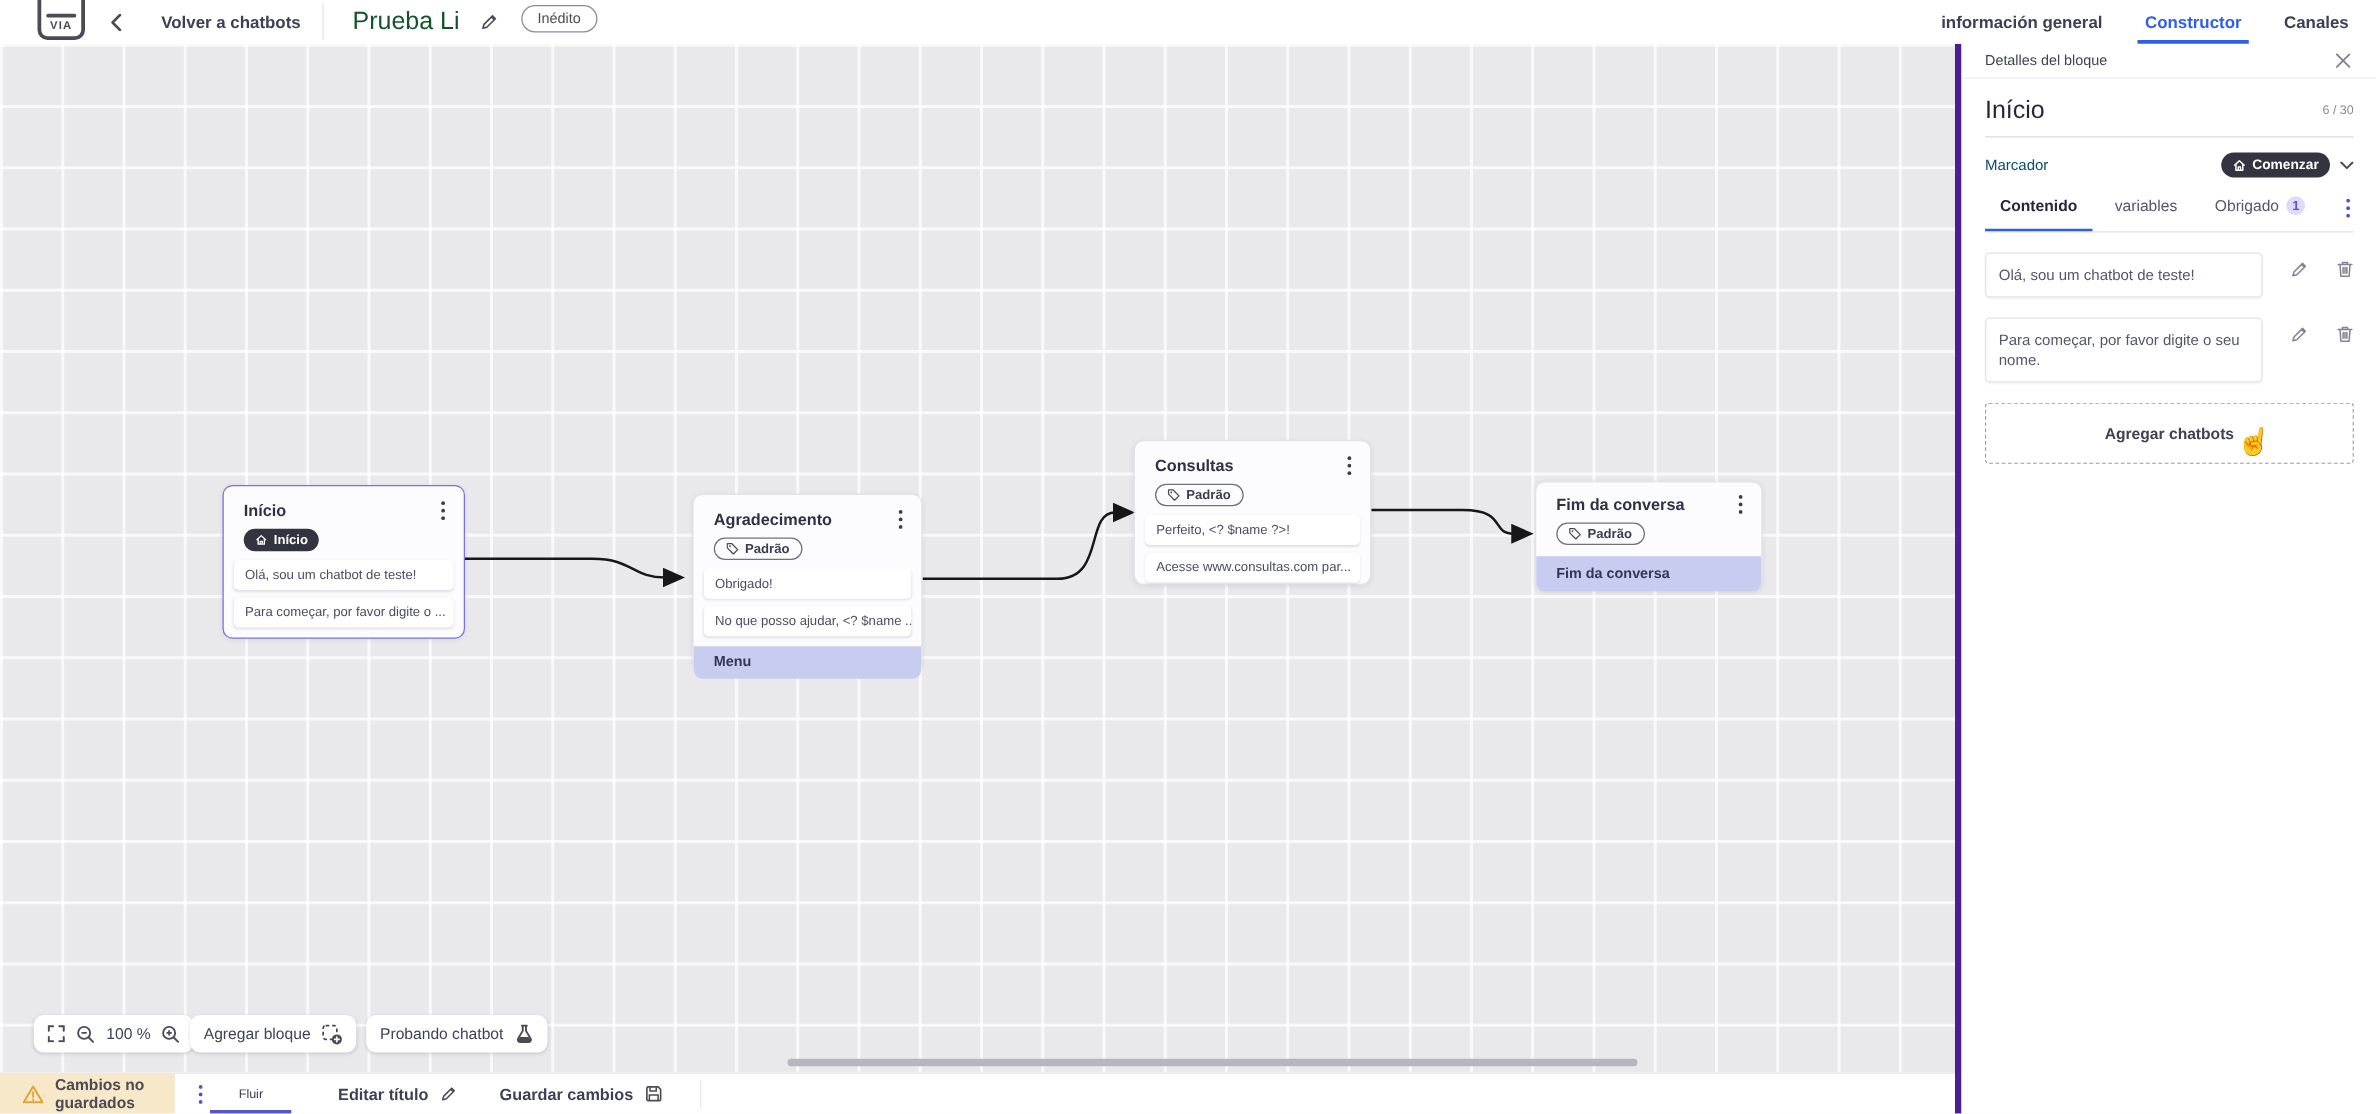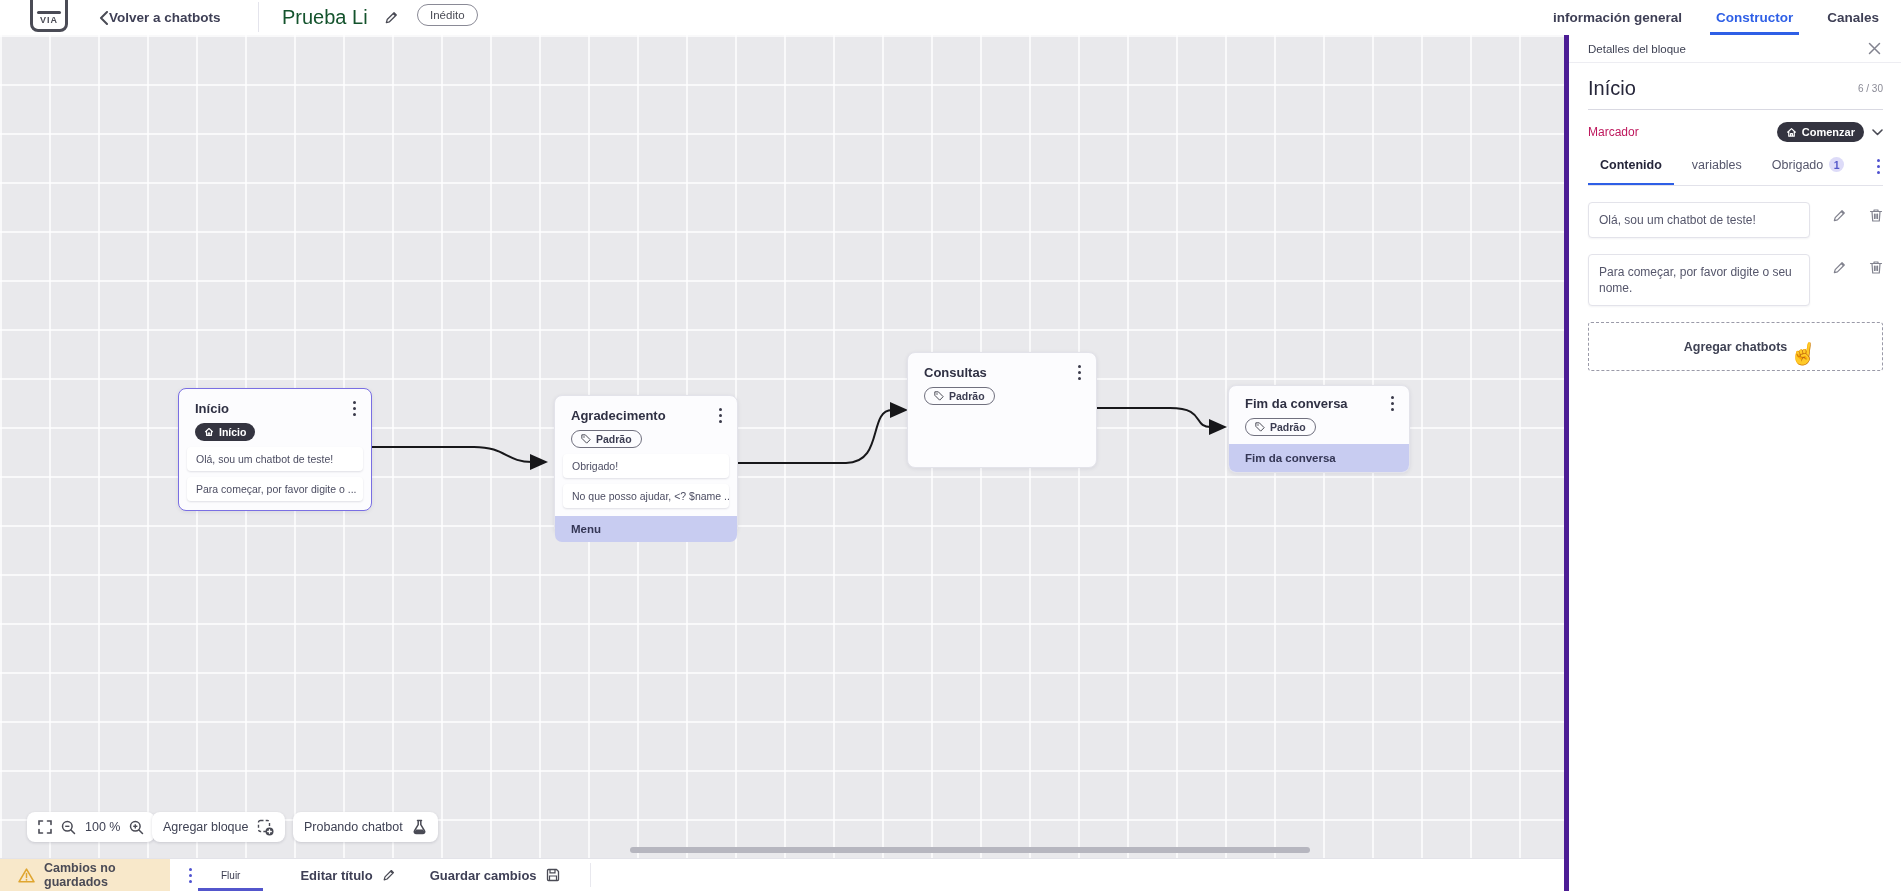--- a/index.html
+++ b/index.html
@@ -4,21 +4,21 @@
 <style>
   html,body{margin:0;padding:0;}
   body{font-family:"Liberation Sans",sans-serif;background:#fff;color:#3e3f55;}
   .app{position:relative;width:1901px;height:891px;overflow:hidden;background:#fff;}
 
   
   .topbar{position:absolute;left:0;top:0;width:1901px;height:35px;background:#fff;z-index:30;}
   .logo{position:absolute;left:30px;top:-8px;width:38px;height:40px;border:3px solid #4a4b55;border-radius:8px;box-sizing:border-box;overflow:hidden;background:#fff;}
   .logo .bar{position:absolute;left:4px;right:4px;top:16px;height:3px;background:#4a4b55;border-radius:2px;}
   .logo .txt{position:absolute;left:0;right:0;top:20px;text-align:center;font-size:9px;font-weight:bold;color:#4a4b55;letter-spacing:1px;}
-  .back{position:absolute;left:99px;top:0;height:35px;display:flex;align-items:center;gap:0;cursor:pointer;}
+  .back{position:absolute;left:88px;top:0;height:35px;display:flex;align-items:center;gap:31px;cursor:pointer;}
   .back-label{font-size:13.5px;font-weight:bold;color:#3e3f55;}
   .v-div{position:absolute;left:258px;top:2px;width:1px;height:30px;background:#e4e4ec;}
   .doc-title{position:absolute;left:282px;top:0;height:35px;display:flex;align-items:center;gap:16px;}
   .doc-title .t{font-size:20px;color:#14532d;}
   .status-pill{position:absolute;left:417px;top:4px;height:20px;padding:0 12px;border:1px solid #8a8a96;border-radius:11px;display:flex;align-items:center;font-size:11.5px;color:#4a4b55;}
   .top-tabs{position:absolute;right:22px;top:0;height:35px;display:flex;align-items:center;gap:34px;}
   .top-tab{font-size:13.5px;font-weight:bold;color:#3e3f55;cursor:pointer;position:relative;height:35px;display:flex;align-items:center;}
   .top-tab.active{color:#2e5fe6;}
   .top-tab.active::after{content:"";position:absolute;left:-6px;right:-6px;bottom:0;height:3px;background:#2e5fe6;}
 
@@ -59,39 +59,39 @@
 
   
   .panel{position:absolute;left:1564px;top:35px;width:337px;height:856px;background:#fff;border-left:5px solid #4c1d95;box-sizing:border-box;z-index:20;}
   .p-head{height:27px;display:flex;align-items:center;justify-content:space-between;padding:0 20px 0 19px;border-bottom:1px solid #ededf2;}
   .p-head .t{font-size:11.5px;color:#3f4254;}
   .p-body{padding:14px 18px 0 19px;}
   .p-name-row{display:flex;justify-content:space-between;align-items:flex-end;border-bottom:1px solid #d9d9e2;padding-bottom:9px;}
   .p-name{font-size:20px;color:#26263a;}
   .p-counter{font-size:10px;color:#8a8a96;padding-bottom:6px;}
   .p-marker{display:flex;align-items:center;margin-top:12px;}
-  .p-marker .lbl{font-size:12px;color:#be185d;flex:1;}
+  .p-marker .lbl{font-size:12px;color:#0c4a6e;flex:1;}
   .pill.marker{height:20px;border-radius:11px;font-size:11px;cursor:pointer;}
   .p-marker .chev{margin-left:8px;cursor:pointer;display:flex;}
   .p-tabs{display:flex;align-items:center;margin-top:14px;border-bottom:1px solid #e2e2ea;padding:0 0 0 12px;}
   .p-tab{font-size:12.5px;color:#55566b;padding:0 0 12px;margin-right:30px;cursor:pointer;position:relative;display:flex;align-items:center;gap:6px;}
   .p-tab.active{color:#26263a;font-weight:bold;}
   .p-tab.active::after{content:"";position:absolute;left:-12px;right:-12px;bottom:-1px;height:2px;background:#2e5fe6;}
   .num-badge{width:15px;height:15px;border-radius:50%;background:#dddbf8;color:#5457c9;font-size:10.5px;font-weight:bold;display:flex;align-items:center;justify-content:center;}
   .p-tabs .dots-v{margin-left:auto;margin-bottom:8px;}
   .c-row{display:flex;align-items:flex-start;margin-top:16px;}
   .c-row:first-child{margin-top:22px;}
   .c-box{width:225px;box-sizing:border-box;border:1px solid #e3e3ea;border-radius:4px;background:#fff;box-shadow:0 1px 2px rgba(20,20,50,.05);font-size:12px;color:#55566b;line-height:16px;padding:9px 10px;}
   .c-icons{display:flex;gap:22px;margin-left:22px;margin-top:6px;}
   .c-icons .ic{cursor:pointer;}
   .c-add{margin-top:16px;border:1px dashed #9a9aa8;border-radius:3px;height:47px;display:flex;align-items:center;justify-content:center;font-size:12.5px;font-weight:bold;color:#3f4254;cursor:pointer;}
 
   
   .bottombar{position:absolute;left:0;top:858px;width:1564px;height:33px;background:#fff;border-top:1px solid #e3e3e9;box-sizing:border-box;display:flex;align-items:center;z-index:25;}
-  .warn-chip{height:100%;width:170px;background:#f8e8ca;display:flex;align-items:center;gap:9px;padding-left:18px;box-sizing:border-box;font-size:12.5px;font-weight:bold;color:#4a4a55;}
+  .warn-chip{height:100%;width:140px;background:#f8e8ca;display:flex;align-items:center;gap:9px;padding-left:18px;box-sizing:border-box;font-size:12.5px;font-weight:bold;color:#4a4a55;}
   .f-dots{margin-left:16px;}
   .f-tab{position:relative;height:100%;display:flex;align-items:center;padding:0 26px;font-size:10px;font-weight:normal;color:#3b3c50;cursor:pointer;}
   .f-tab::after{content:"";position:absolute;left:3px;right:3px;bottom:0;height:3px;background:#5356cc;}
   .f-item{display:flex;align-items:center;gap:9px;font-size:13px;font-weight:bold;color:#3e3f55;margin-left:34px;cursor:pointer;}
   .f-div{width:1px;height:24px;background:#e8e8ee;margin-left:30px;}
 
   .ic{display:inline-flex;align-items:center;justify-content:center;color:#82838f;}
   .ic svg{display:block;}
   .ic.dark{color:#4a4b55;}
   .cursor{position:absolute;left:1790px;top:341px;font-size:22px;color:#2c2c2c;z-index:60;text-shadow:0 0 2px #fff;transform:rotate(8deg);}
@@ -209,20 +209,24 @@
         <span class="pill outline">
           <span class="ic dark">
             <svg width="10" height="10" viewBox="0 0 12 12">
                 <path d="M1 1h4.2L11 6.8 6.8 11 1 5.2V1z" fill="none" stroke="currentColor" stroke-width="1.2" stroke-linejoin="round"></path>
                 <circle cx="3.6" cy="3.6" r="0.9" fill="currentColor"></circle>
               </svg>
           </span>
           <span>Padrão</span>
         </span>
       </div>
+      <div class="b-rows">
+        <div class="b-row">Perfeito, &lt;? $name ?&gt;!</div>
+        <div class="b-row">Acesse www.consultas.com par...</div>
+      </div>
     </div>
 
     <div class="block b-fim">
       <div class="b-head" style="padding-top:7px;">
         <span class="b-title">Fim da conversa</span>
         <span class="dots-v">
             <i></i>
             <i></i>
             <i></i>
           </span>

